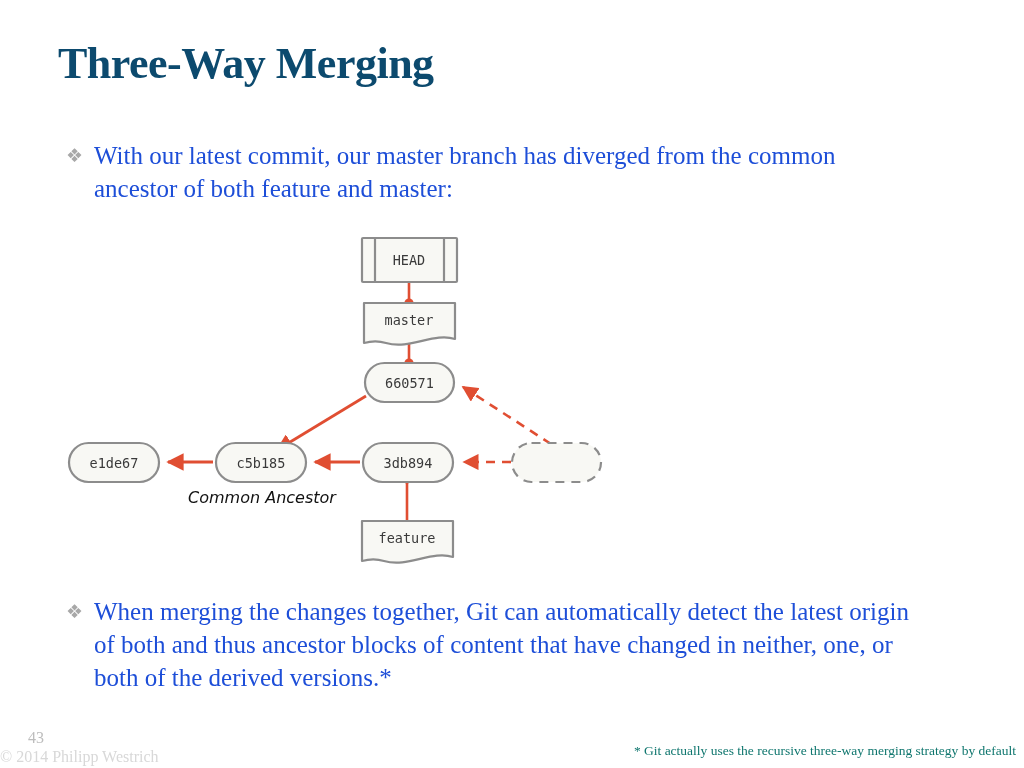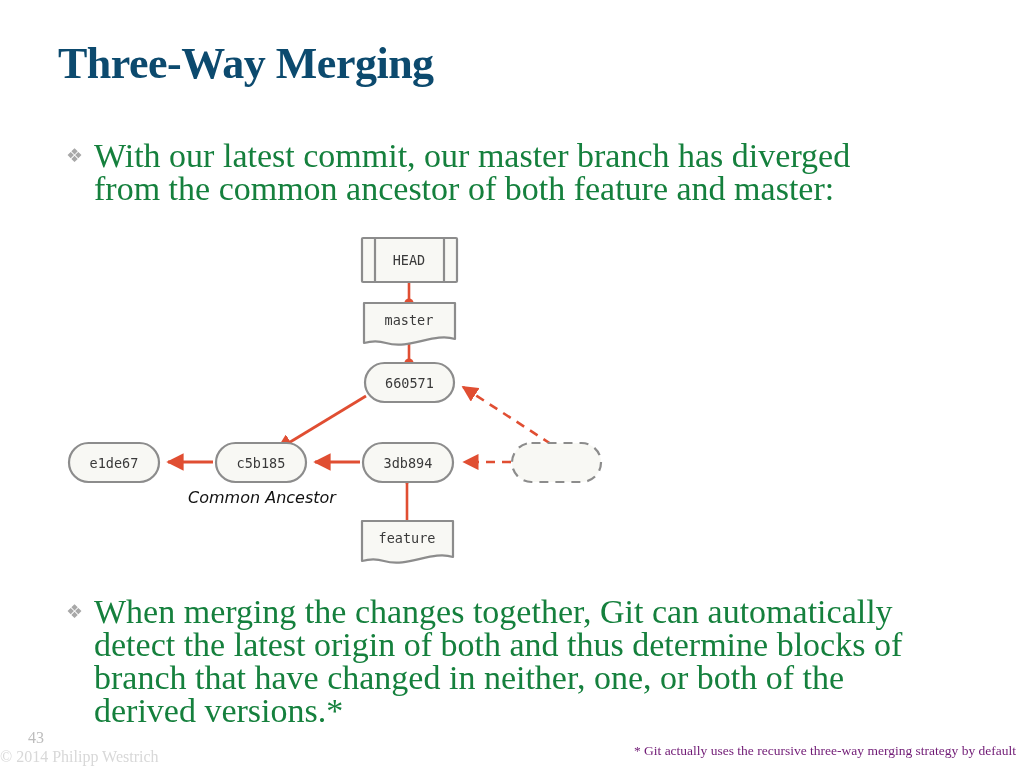--- a/index.html
+++ b/index.html
@@ -45,23 +45,23 @@
     line-height: 33px;
     color: #a8a8a8;
     text-align: left;
     font-family: "DejaVu Sans", sans-serif;
     padding-left: 6px;
     box-sizing: border-box;
   }
   .bullet-text {
     flex: 1 1 auto;
     font-family: "Liberation Serif", serif;
-    font-size: 34px;
+    font-size: 25px;
     line-height: 33px;
-    color: #15803d;
+    color: #1d4ed8;
   }
   #bullet-1 { left: 60px; top: 139px; width: 890px; }
   #bullet-2 { left: 60px; top: 595px; width: 890px; }
   #bullet-1 .bullet-text { max-width: 830px; }
   #bullet-2 .bullet-text { max-width: 840px; }
 
   
   #diagram {
     position: absolute;
     left: 0px;
@@ -101,21 +101,21 @@
     font-family: "Liberation Serif", serif;
     font-size: 16px;
     color: #d8d8d8;
   }
   #footnote {
     position: absolute;
     right: 8px;
     top: 743px;
     font-family: "Liberation Serif", serif;
     font-size: 13.5px;
-    color: #701a75;
+    color: #0f766e;
     white-space: nowrap;
   }
 </style>
 </head>
 <body>
 
 <div id="slide-title">Three-Way Merging</div>
 
 <div class="bullet-row" id="bullet-1">
   <span class="bullet-glyph">❖</span>
@@ -195,20 +195,20 @@
     <g>
       <path d="M 362 299 L 453 299 L 453 335 C 432 328 408 346 384 339 C 376 336.5 369 337 362 339 Z" fill="#f8f8f4" stroke="#8c8c8c" stroke-width="2.2" stroke-linejoin="round"></path>
       <text class="node-label" x="407" y="321" text-anchor="middle">feature</text>
     </g>
 
   </svg>
 </div>
 
 <div class="bullet-row" id="bullet-2">
   <span class="bullet-glyph">❖</span>
-  <span class="bullet-text">When merging the changes together, Git can automatically detect the latest origin of both and thus determine blocks of branch that have changed in neither, one, or both of the derived versions.*</span>
+  <span class="bullet-text">When merging the changes together, Git can automatically detect the latest origin of both and thus ancestor blocks of content that have changed in neither, one, or both of the derived versions.*</span>
 </div>
 
 <div id="page-number">43</div>
 
 <div id="copyright">© 2014 Philipp Westrich</div>
 
 <div id="footnote">* Git actually uses the recursive three-way merging strategy by default</div>
 
 </body></html>

